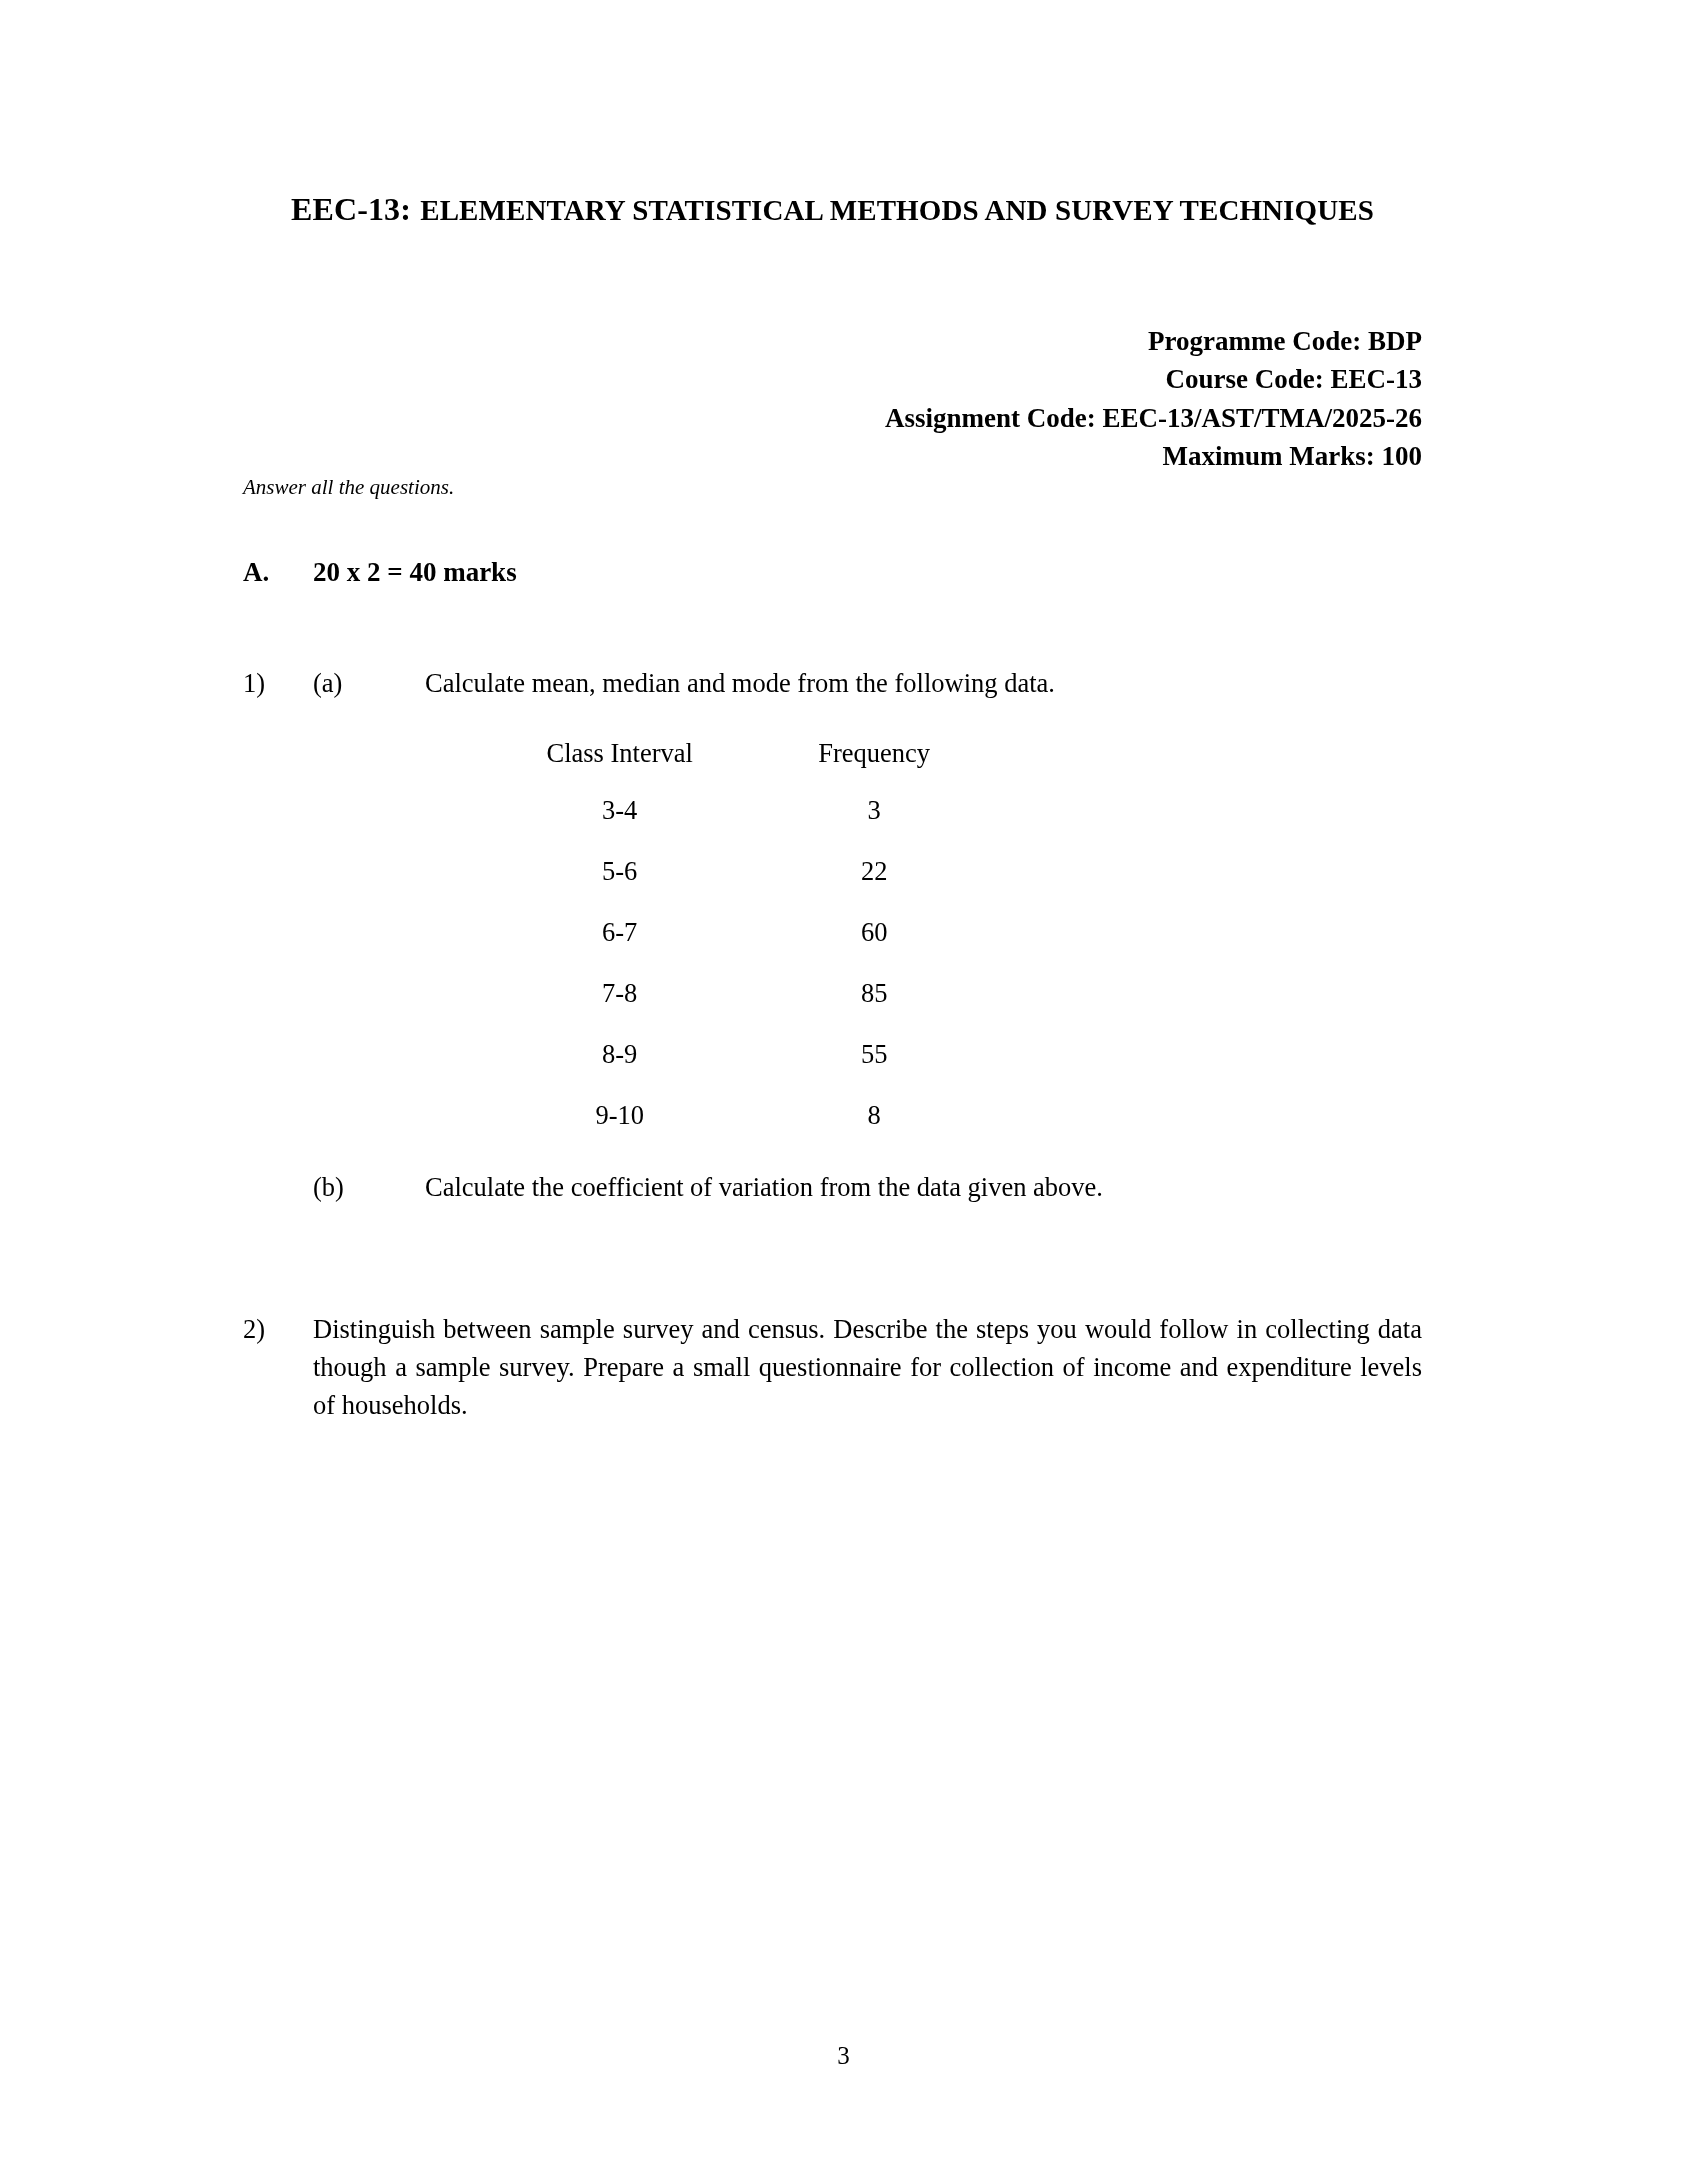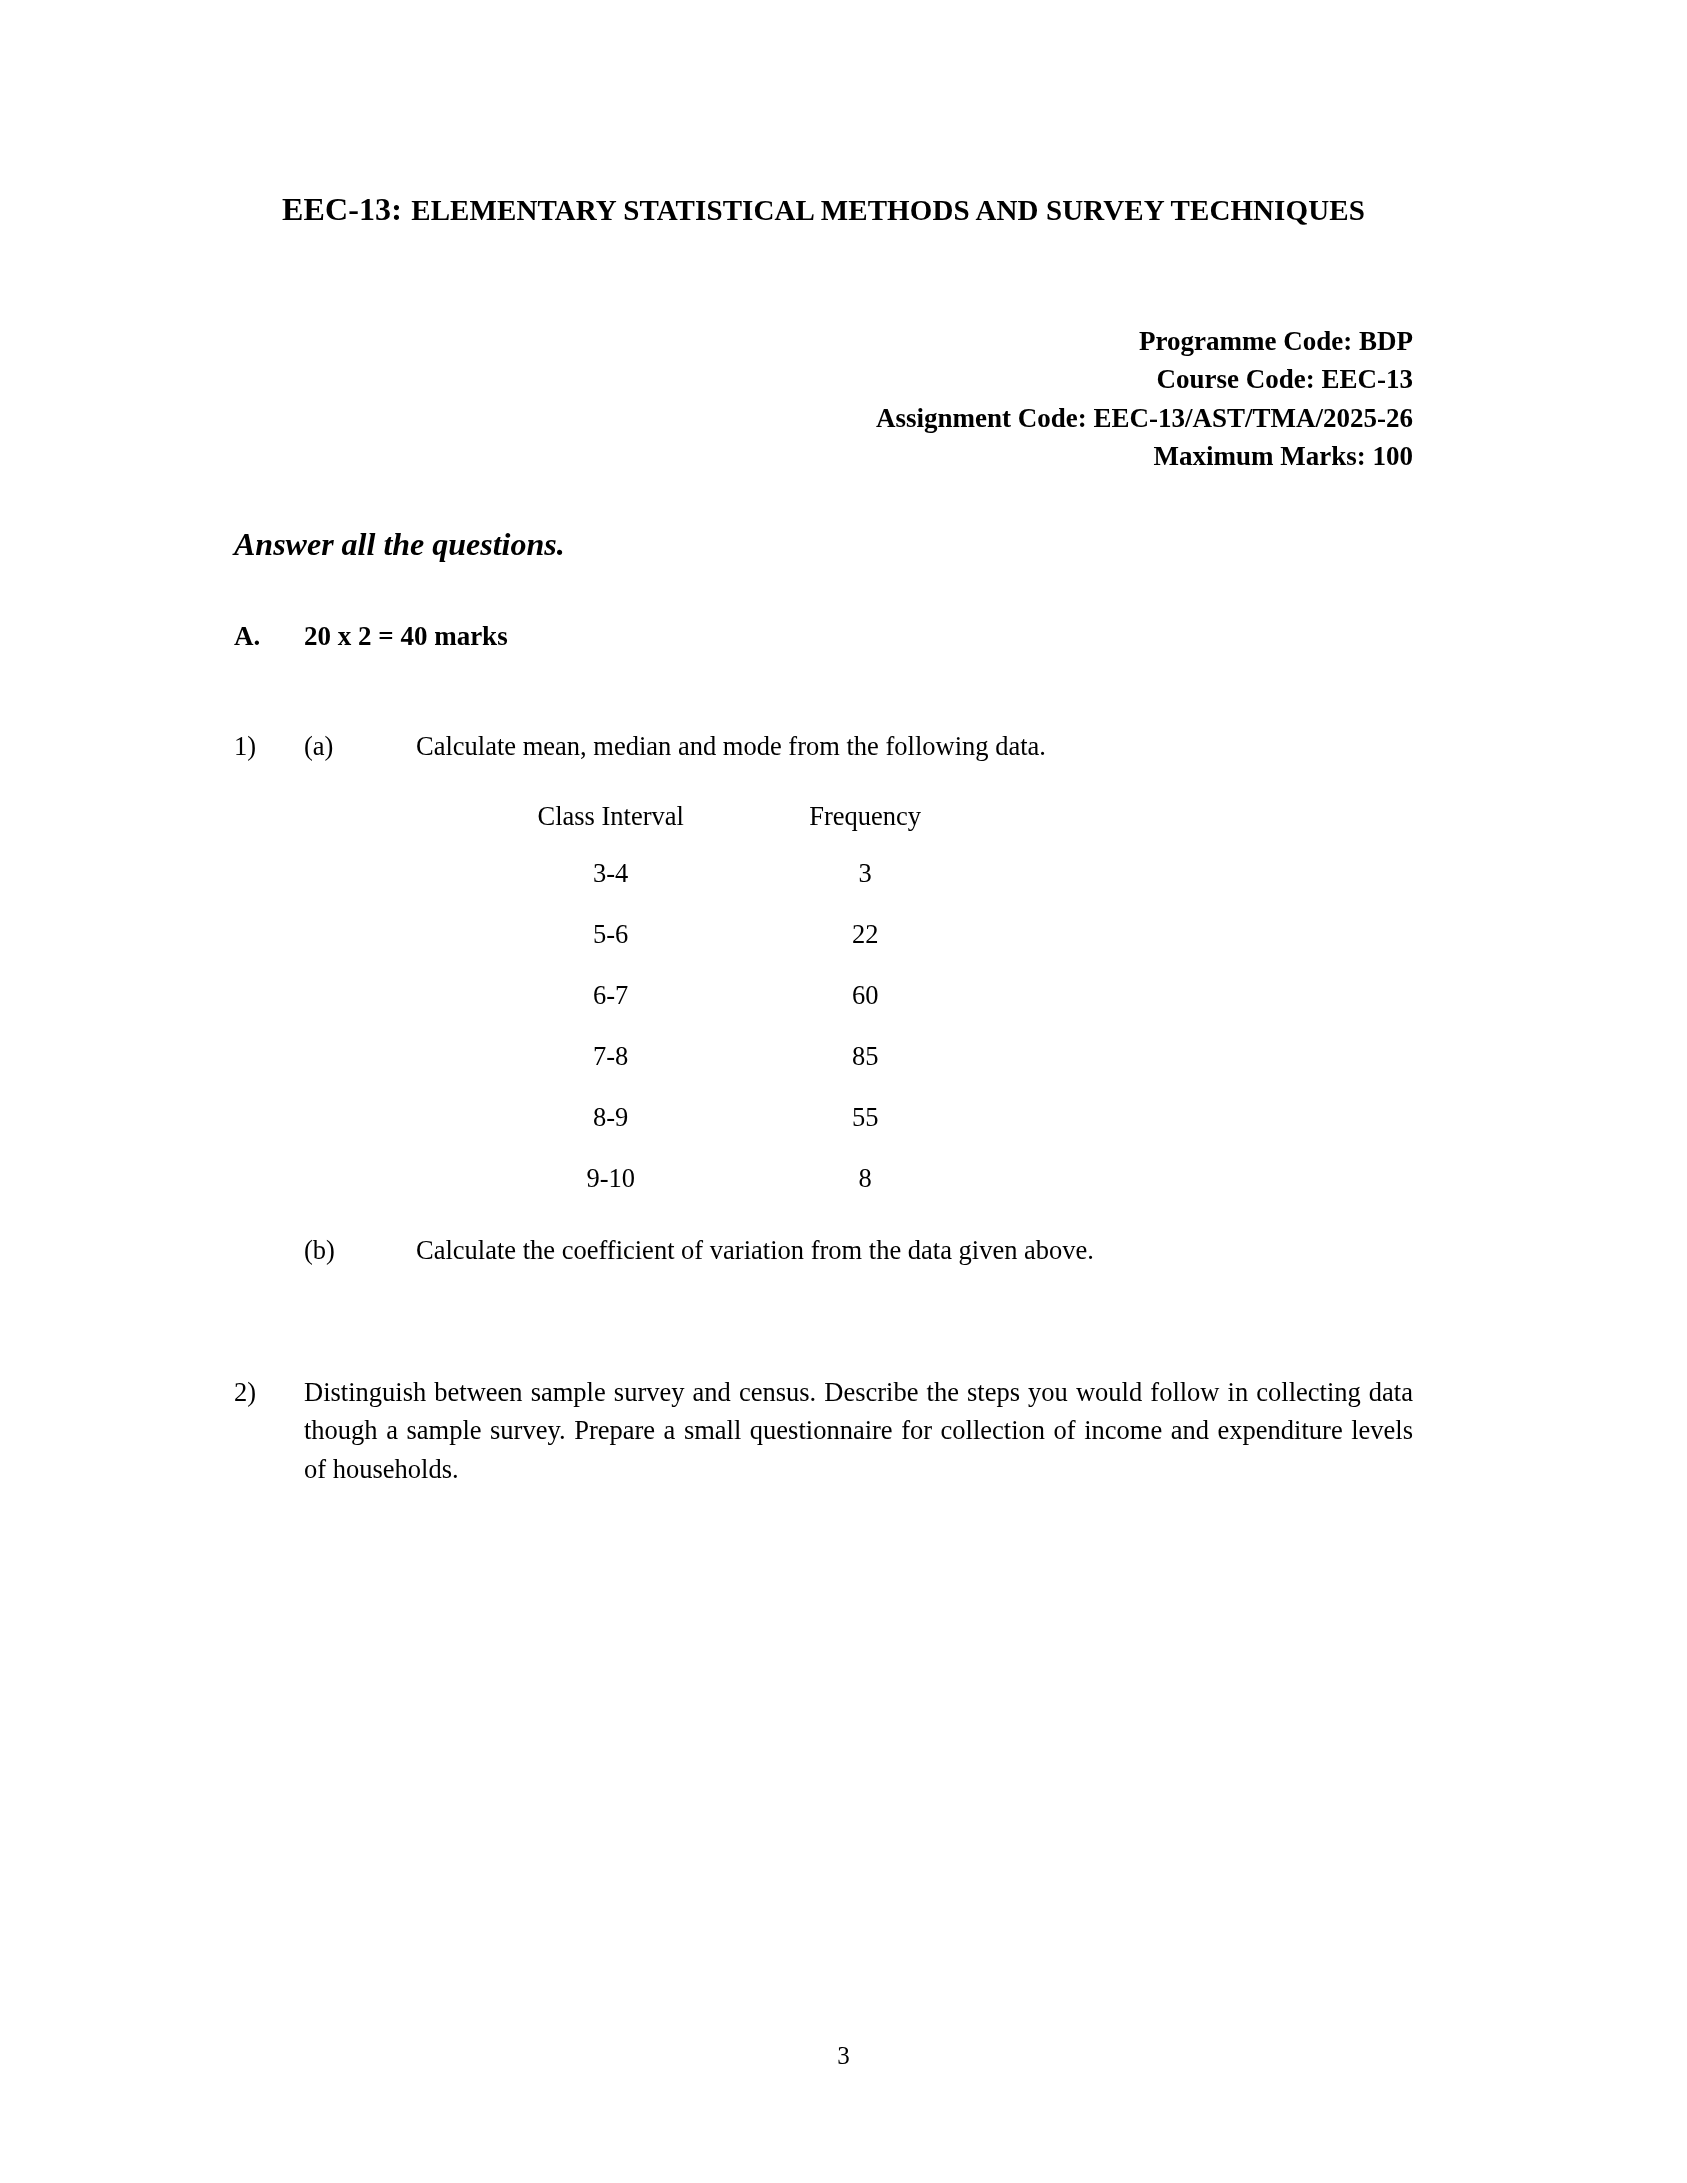--- a/index.html
+++ b/index.html
@@ -15,21 +15,21 @@
     position: relative;
     width: 1687px;
     height: 2183px;
     background: #ffffff;
     overflow: hidden;
     box-sizing: border-box;
   }
   
   .content {
     position: absolute;
-    left: 234px;
+    left: 243px;
     top: 0;
     width: 1179px;
   }
 
   
   .doc-title {
     margin: 0;
     padding-top: 189px;
     text-align: center;
     font-weight: bold;
@@ -50,24 +50,23 @@
     margin-top: 92px;
     text-align: right;
     font-weight: bold;
     font-size: 27px;
     line-height: 1.42;
   }
   .meta-line { white-space: nowrap; }
 
   
   .instruction {
-    margin-top: 50px;
-    font-weight: bold;
+    font-weight: normal;
     font-style: italic;
-    font-size: 32px;
+    font-size: 21px;
     line-height: 1.2;
   }
 
   
   .section-head {
     margin-top: 56px;
     display: flex;
     align-items: baseline;
     font-weight: bold;
     font-size: 27px;

